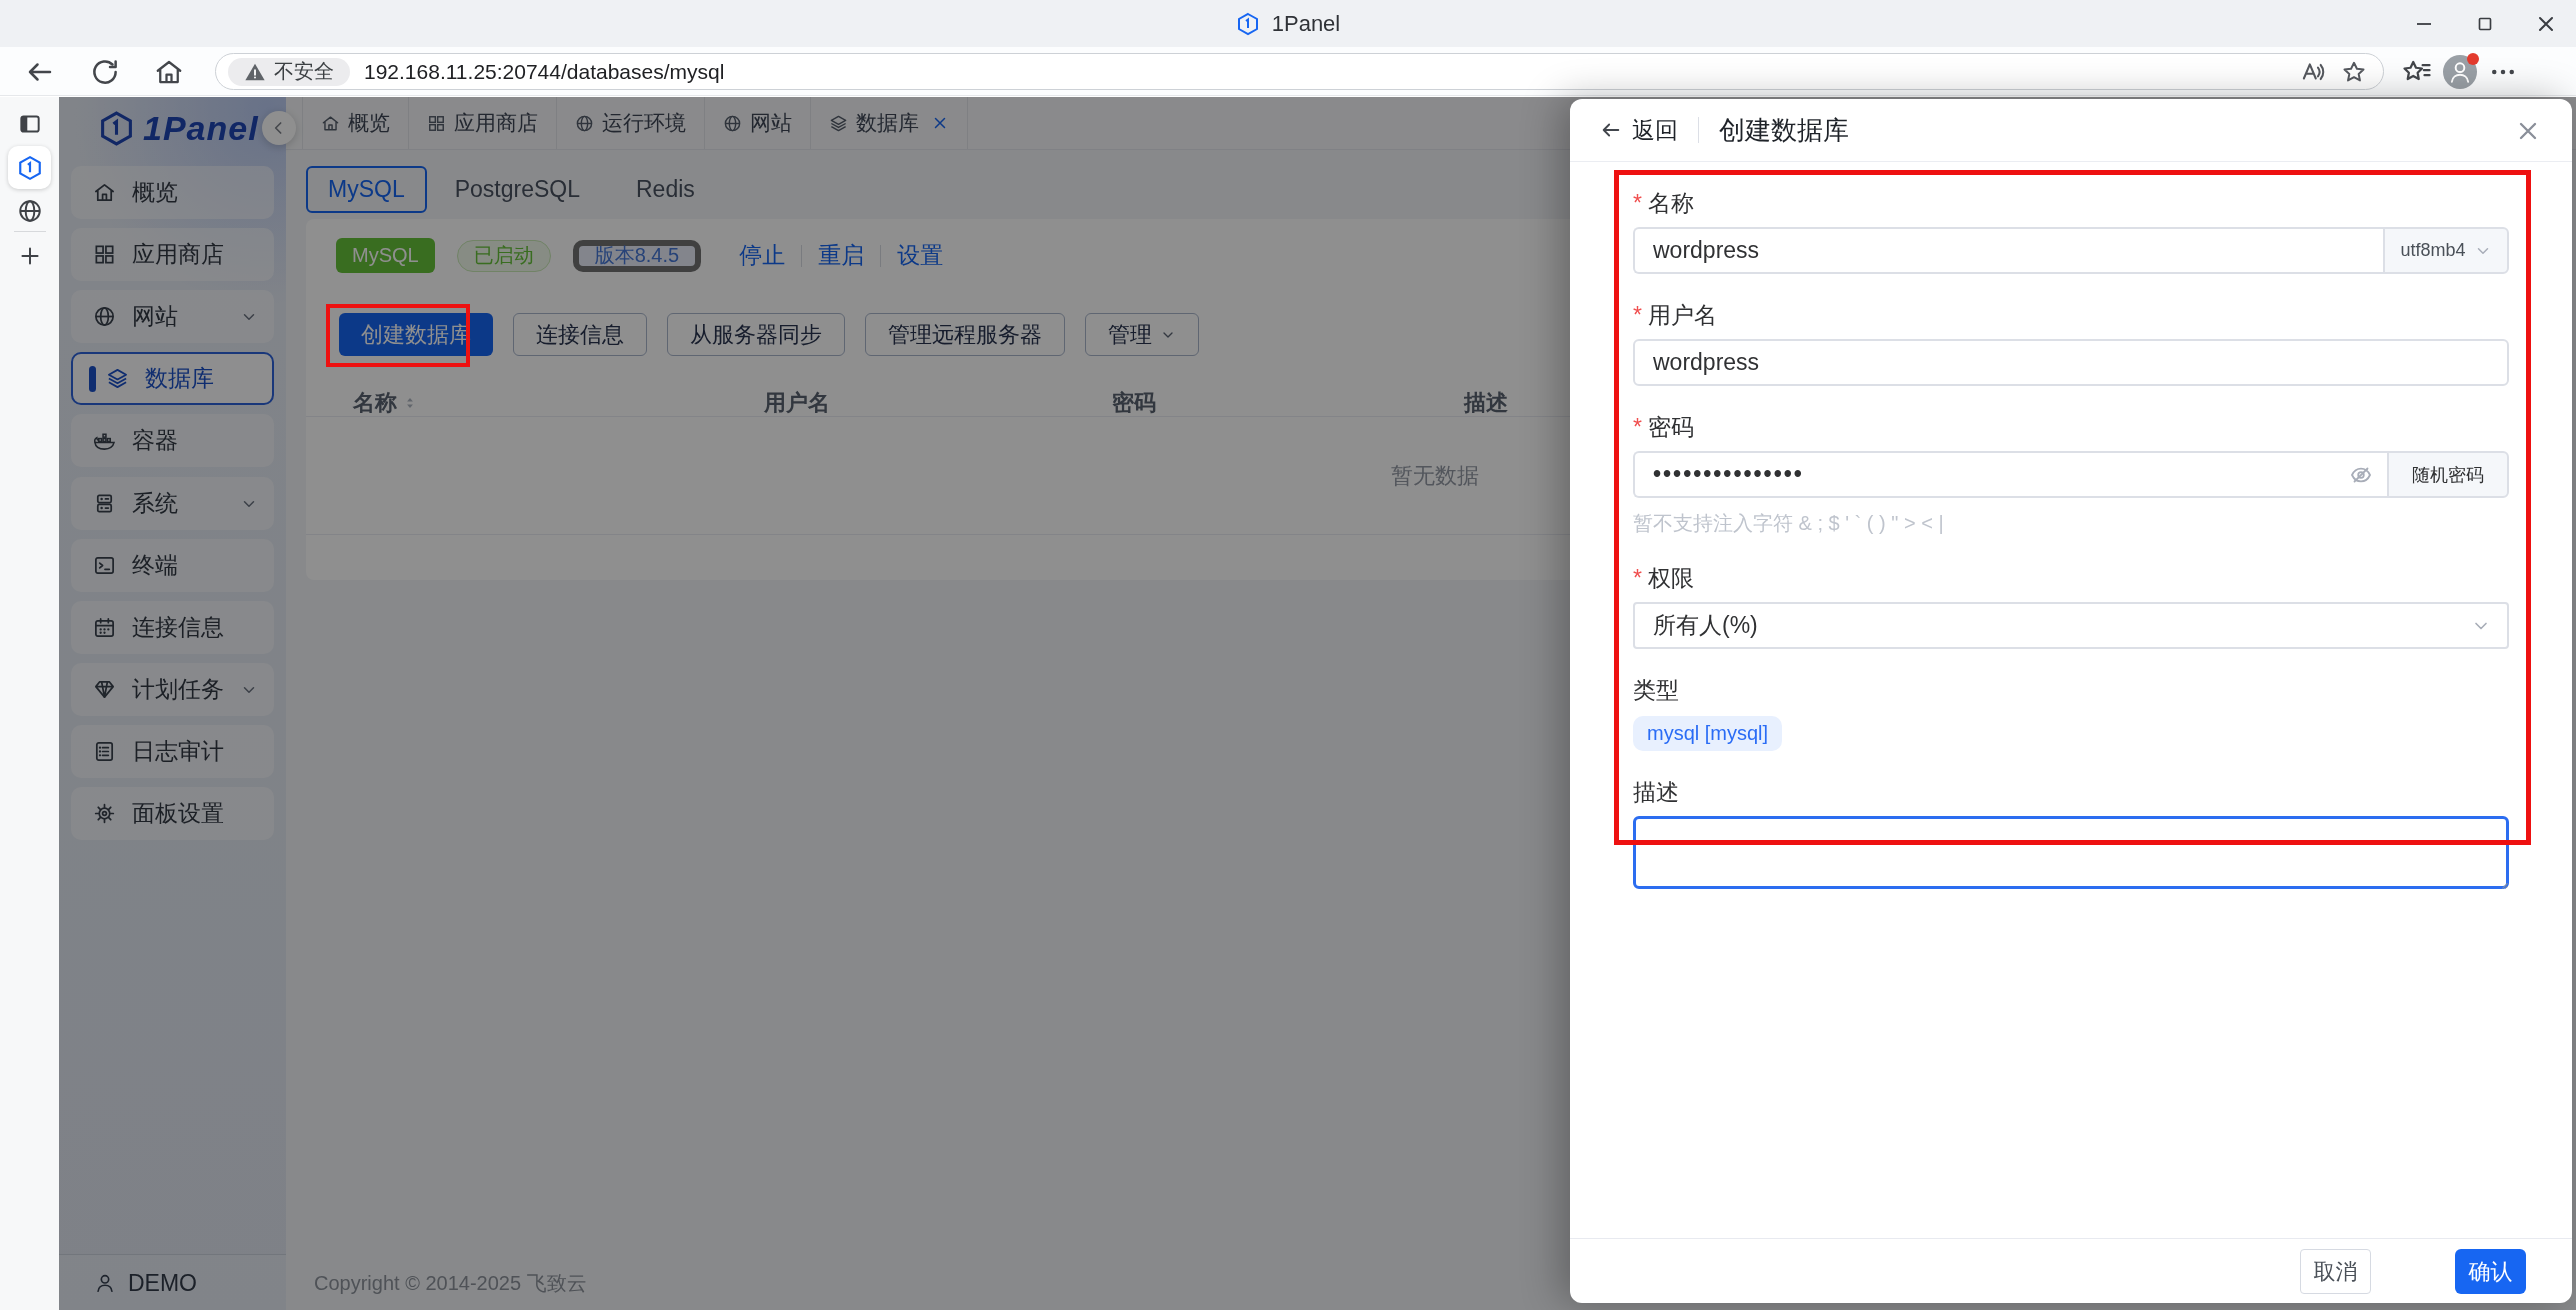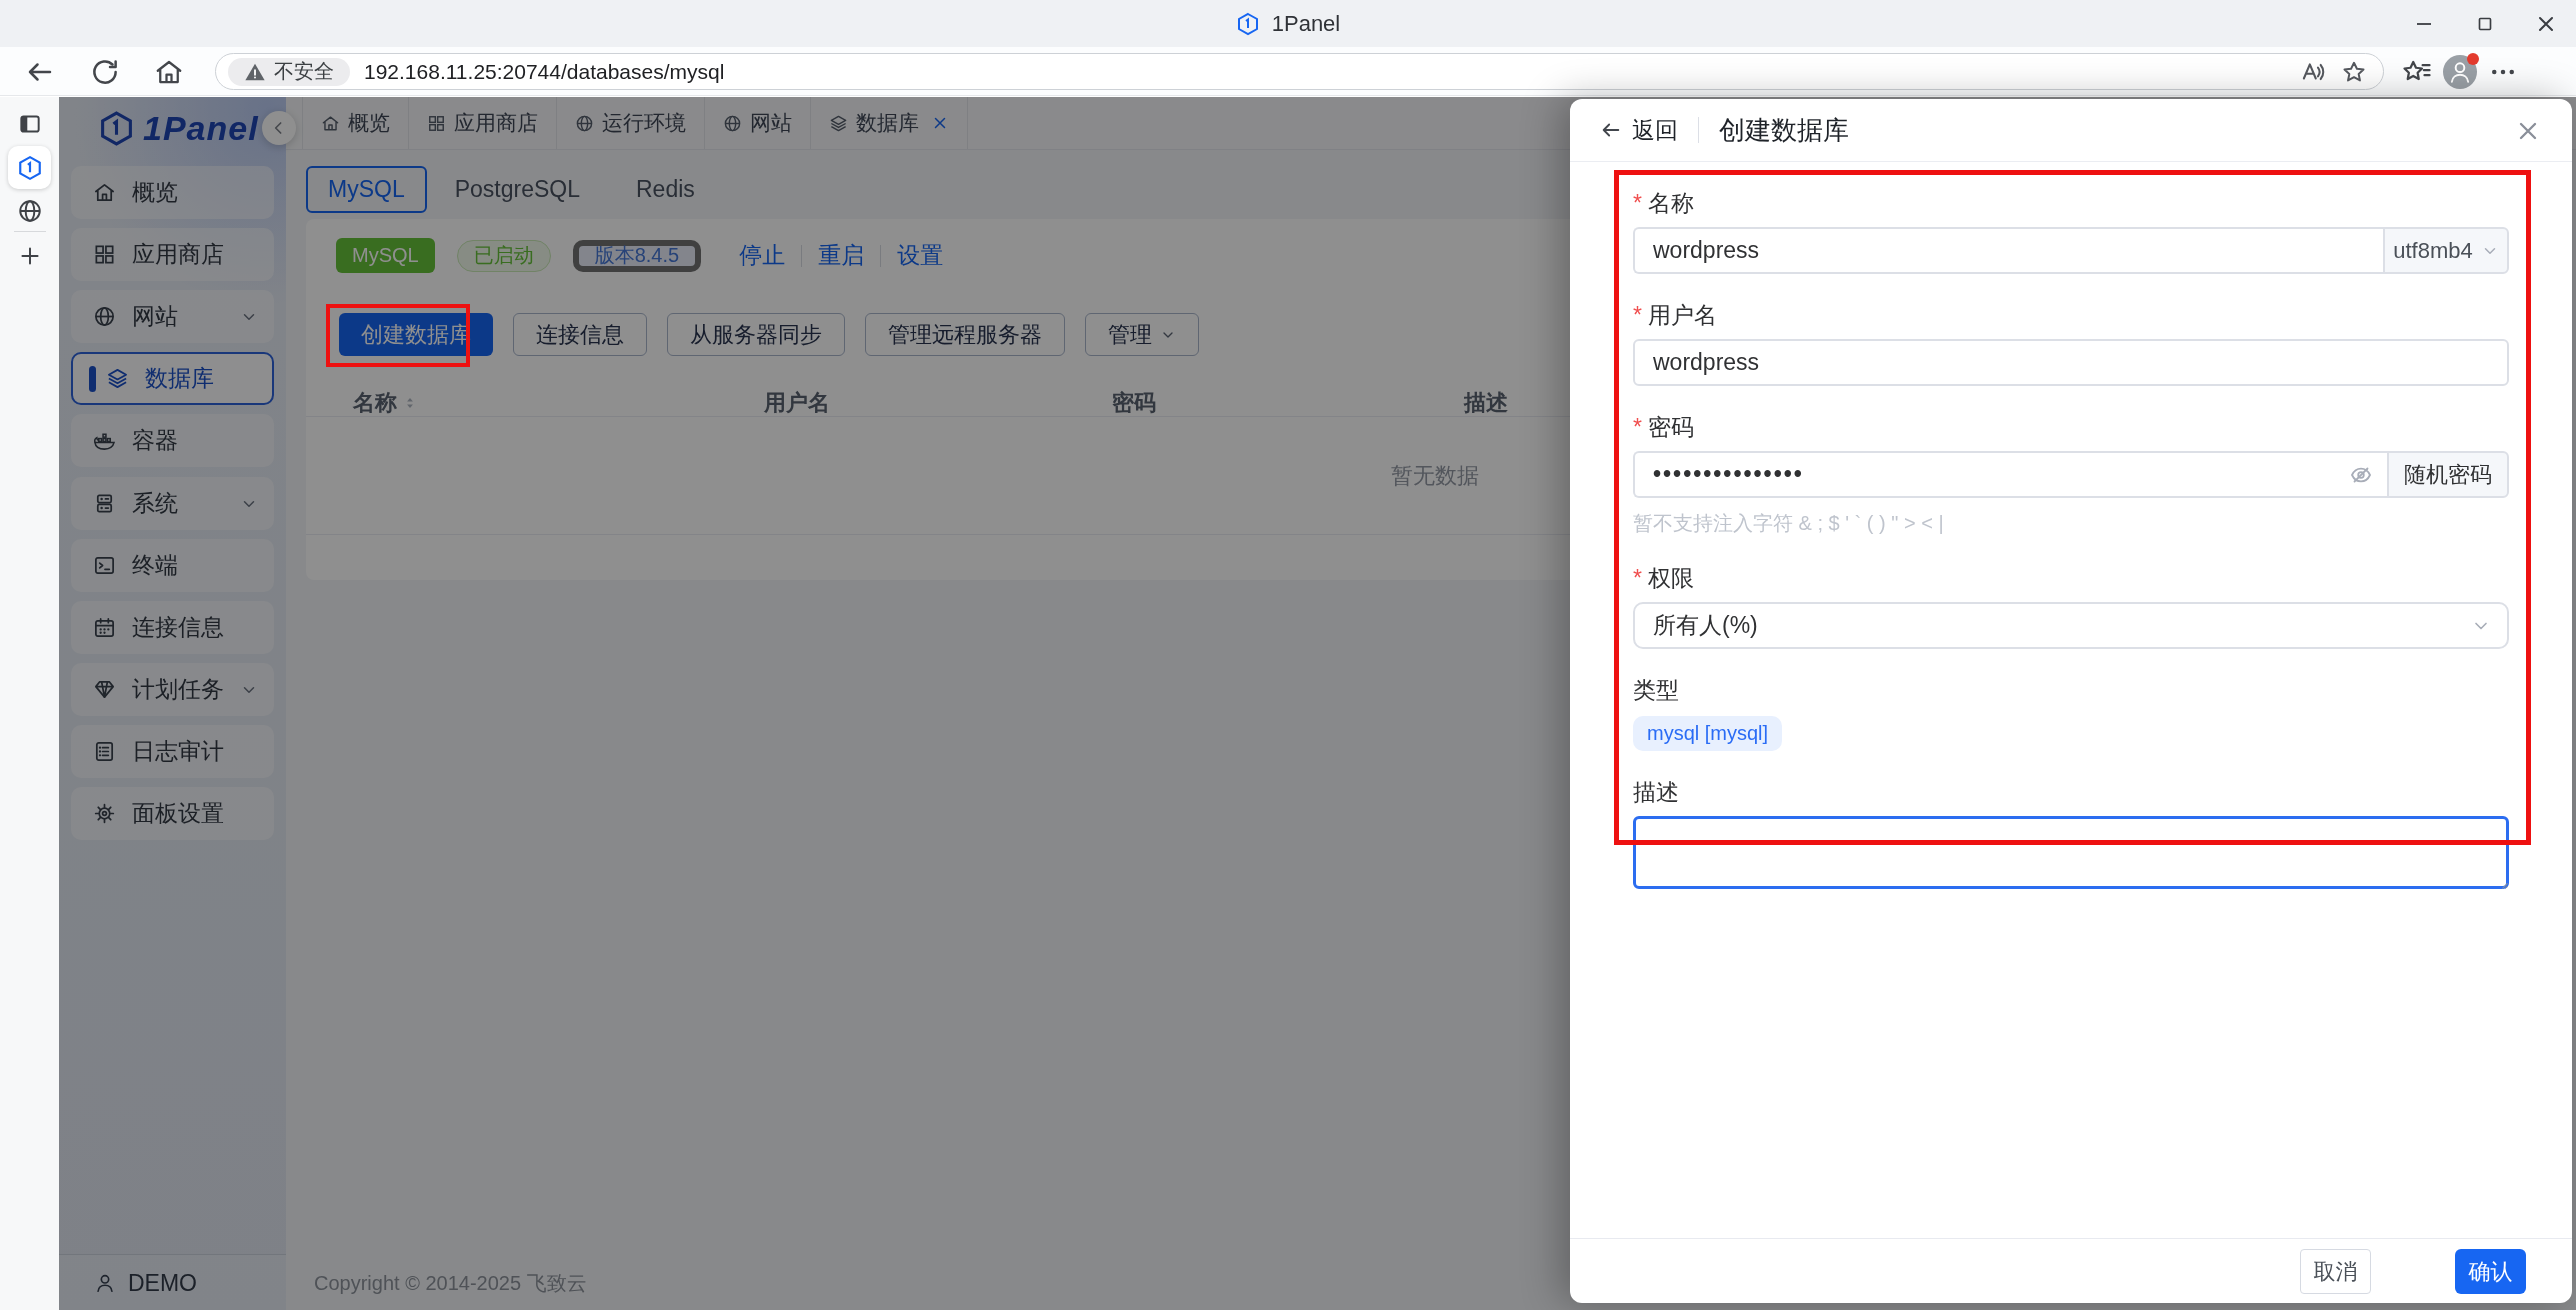--- a/index.html
+++ b/index.html
@@ -109,27 +109,27 @@
   #dw-title { font-size:26px; color:#1f2329; font-weight:500; }
   #dw-close { position:absolute; right:30px; top:18px; width:28px; height:28px; color:#8a8f99; }
   #dw-body { position:absolute; left:63px; top:63px; width:876px; }
   .flabel { margin-top:26px; font-size:23px; color:#303133; }
   .flabel .req { color:#f04f4f; margin-right:6px; }
   .igroup { margin-top:8px; display:flex; width:876px; height:47px; }
   .iinput { flex:1; height:47px; border:2px solid #dcdfe6; border-right:none; border-radius:6px 0 0 6px;
             font-size:23px; color:#303133; padding:0 18px; outline:none; background:#fff; position:relative; }
   .iinput-solo { width:876px; height:47px; border:2px solid #dcdfe6; border-radius:6px; font-size:23px; color:#303133; padding:0 18px; outline:none; background:#fff; }
   .iappend { width:126px; height:47px; background:#f5f7fa; border:2px solid #dcdfe6; border-radius:0 6px 6px 0;
-             display:flex; align-items:center; justify-content:center; gap:8px; font-size:22px; color:#4a5058; }
+             display:flex; align-items:center; justify-content:center; gap:8px; font-size:18px; color:#4a5058; }
   .iappend .chev { width:18px; height:18px; color:#a8adb8; }
   .pw-wrap { flex:1; position:relative; display:flex; }
   .pw-wrap .iinput { width:100%; letter-spacing:2px; font-weight:bold; }
   #eye { position:absolute; right:14px; top:12px; width:24px; height:24px; color:#a8adb8; }
   #hint { margin-top:12px; font-size:20px; color:#bfc4cd; }
-  .fselect { margin-top:8px; width:876px; height:47px; border:2px solid #dcdfe6; border-radius:10px; background:#fff;
+  .fselect { margin-top:8px; width:876px; height:47px; border:2px solid #dcdfe6; border-radius:4px; background:#fff;
              display:flex; align-items:center; padding:0 18px; font-size:23px; color:#303133; position:relative; }
   .fselect .chev { position:absolute; right:16px; width:20px; height:20px; color:#a8adb8; }
   #type-tag { margin-top:10px; display:inline-flex; align-items:center; height:35px; padding:0 14px; background:#e8f0fe;
               border-radius:10px; color:#2a6cf5; font-size:20px; }
   #desc-area { margin-top:8px; width:876px; height:73px; border:3px solid #2c6df0; border-radius:6px; resize:none;
                outline:none; font-size:22px; padding:8px 12px; position:relative;
                font-family:"Liberation Sans","DejaVu Sans",sans-serif; }
   #resize-grip { position:absolute; left:925px; top:777px; width:14px; height:14px; color:#8a8f99; }
   #dw-foot { position:absolute; left:0; bottom:0; width:1002px; height:65px; border-top:1px solid #e8eaf0; }
   #btn-cancel { position:absolute; right:201px; top:10px; width:71px; height:45px; background:#fff; border:1px solid #d6dae2;

